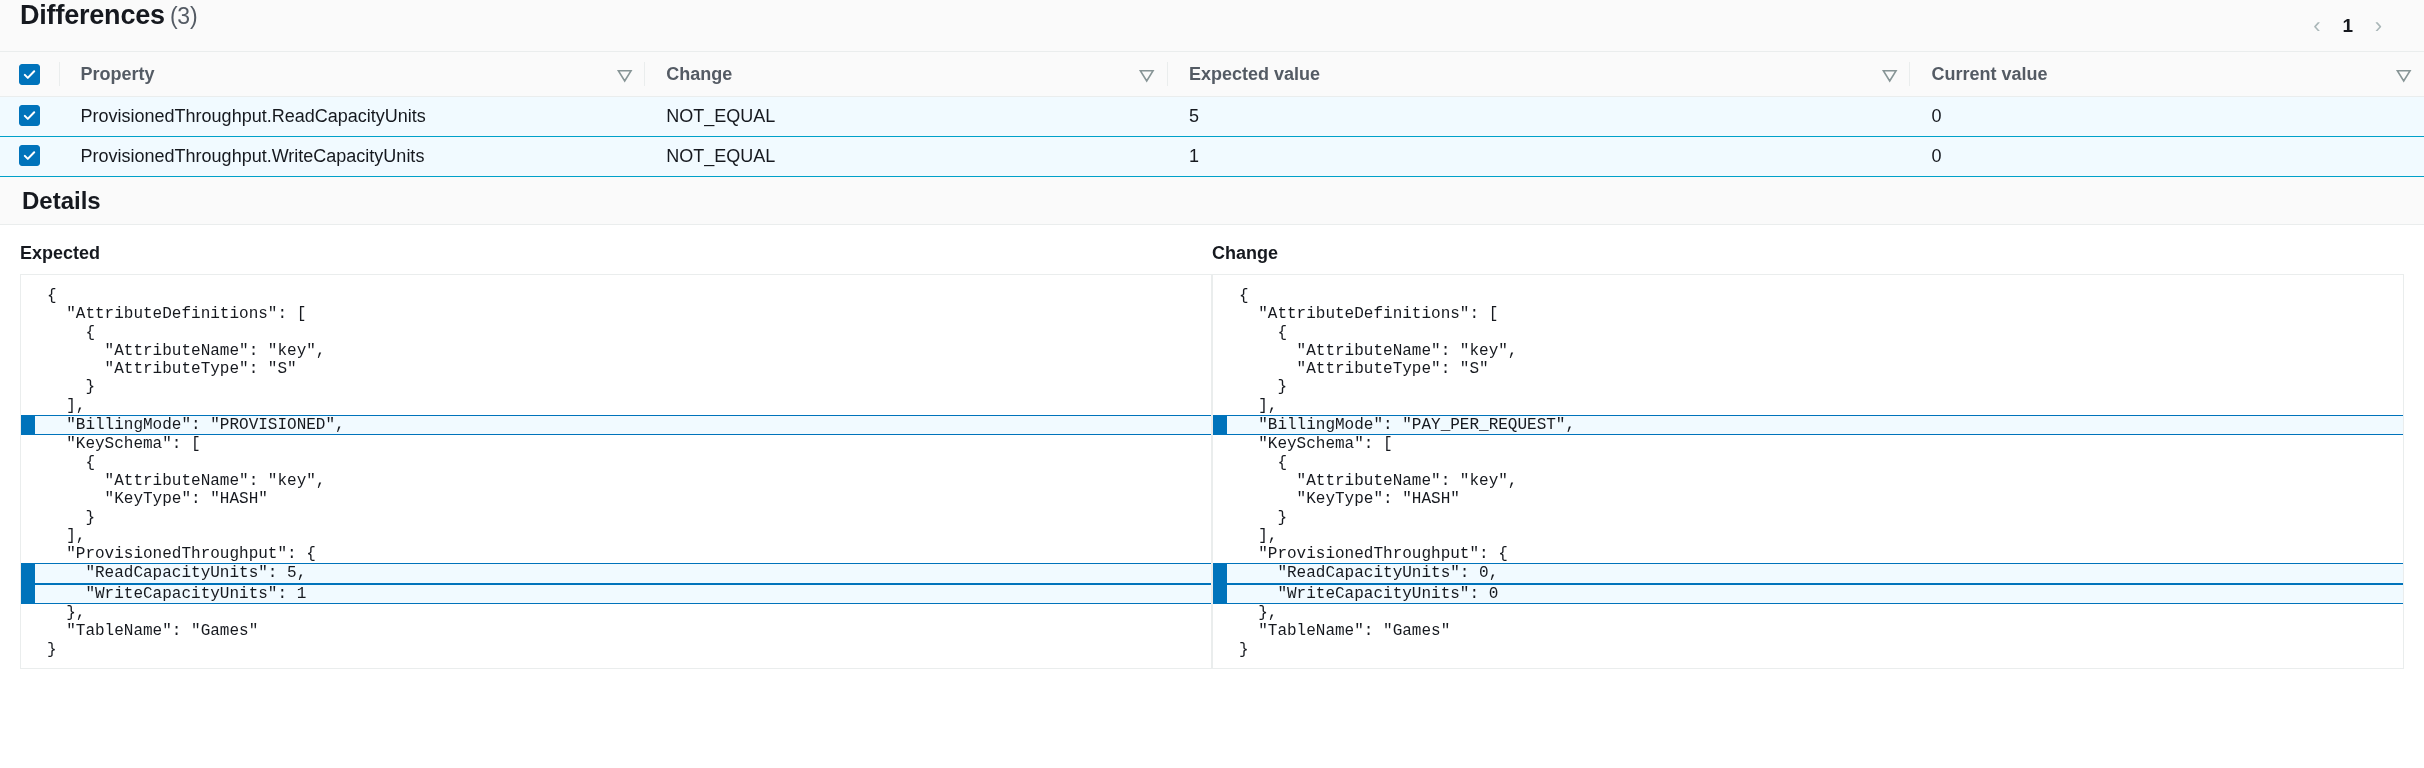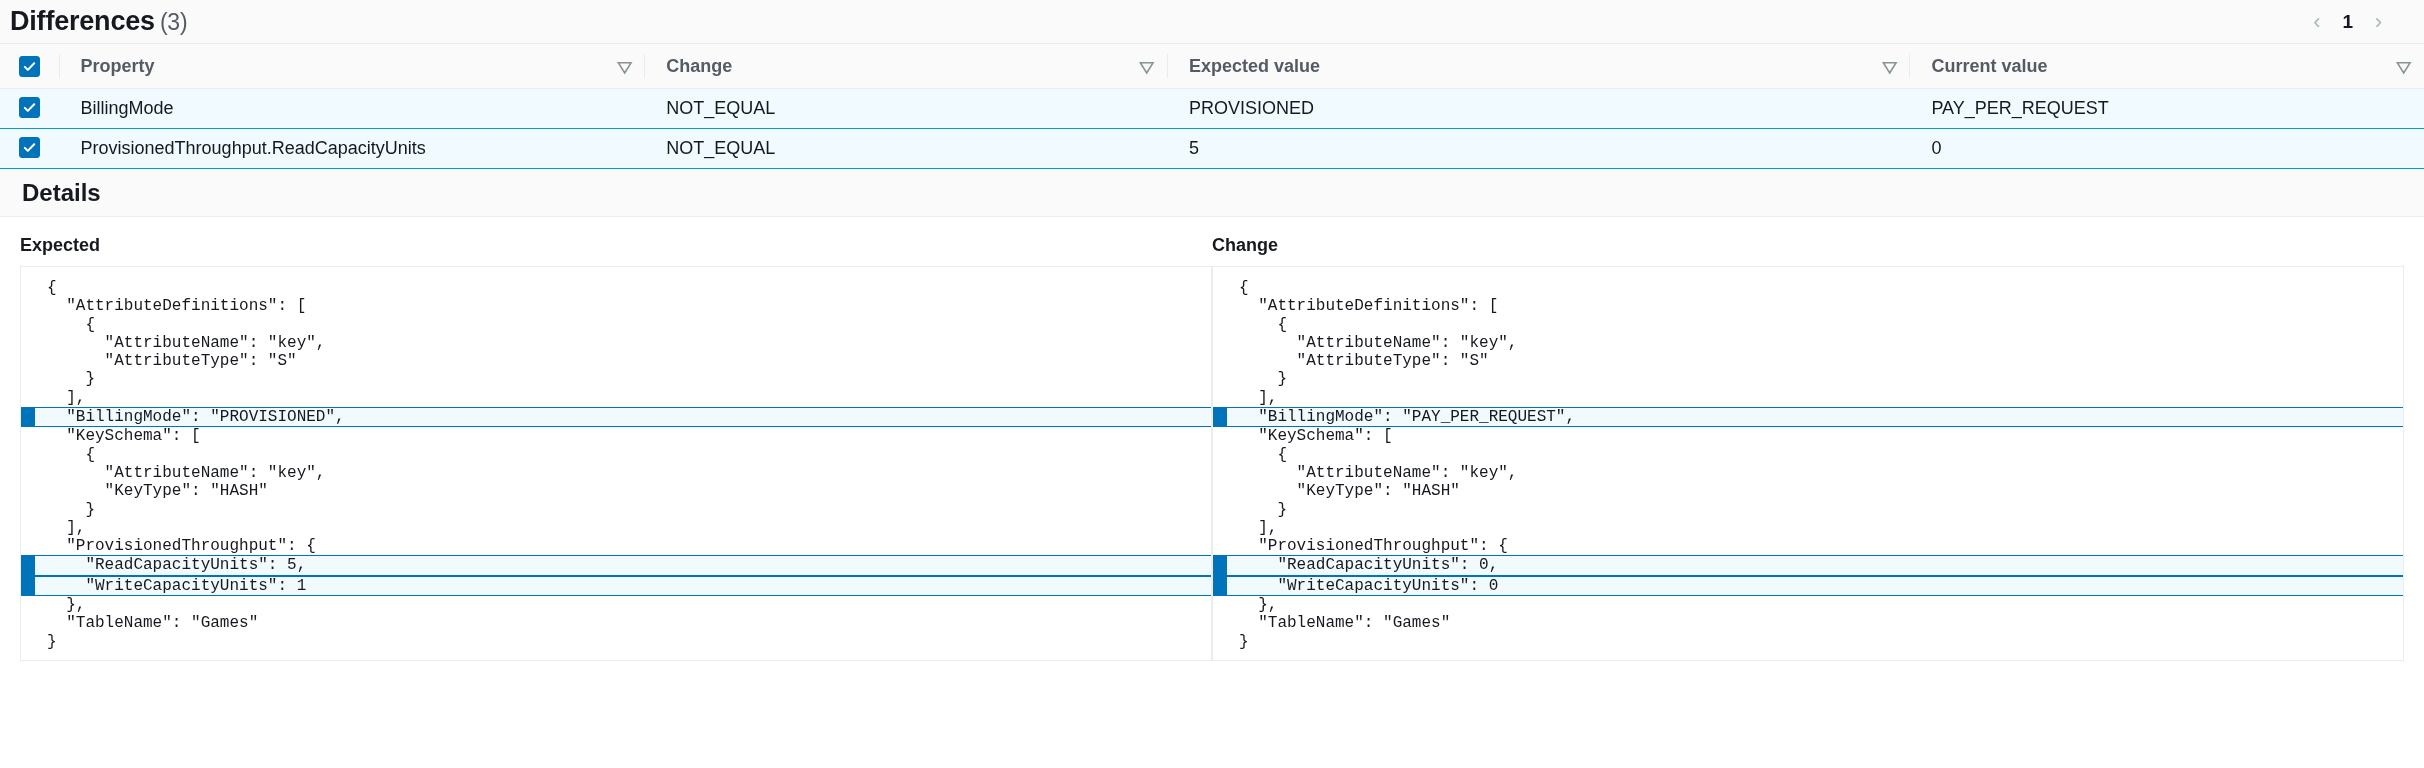--- a/index.html
+++ b/index.html
@@ -14,26 +14,25 @@
 
   .page {
     width: 2424px;
     height: 768px;
     position: relative;
     background: #ffffff;
   }
 
   
   .diff-header {
-    height: 44px;
+    height: 52px;
     background: #fafafa;
     display: flex;
-    align-items: center;
     justify-content: space-between;
-    padding: 0 24px 0 10px;
+    padding: 0 24px 0 20px;
     border-bottom: 1px solid #eaeded;
   }
   .diff-title {
     font-size: 27px;
     font-weight: bold;
     letter-spacing: -0.2px;
     color: #16191f;
   }
   .diff-count {
     font-size: 23px;
@@ -253,36 +252,36 @@
     </thead>
     <tbody>
       <tr>
         <td class="check-cell">
           <span class="cbx">
             <svg width="15" height="15" viewBox="0 0 16 16" aria-hidden="true">
                 <path d="M3 8.4 L6.2 11.6 L13 4.6" fill="none" stroke="#ffffff" stroke-width="2.2" stroke-linecap="round" stroke-linejoin="round"></path>
               </svg>
           </span>
         </td>
-        <td>BillingMode</td>
+        <td>ProvisionedThroughput.ReadCapacityUnits</td>
         <td class="link-txt">NOT_EQUAL</td>
-        <td>PROVISIONED</td>
-        <td>PAY_PER_REQUEST</td>
+        <td>5</td>
+        <td>0</td>
       </tr>
       <tr>
         <td class="check-cell">
           <span class="cbx">
             <svg width="15" height="15" viewBox="0 0 16 16" aria-hidden="true">
                 <path d="M3 8.4 L6.2 11.6 L13 4.6" fill="none" stroke="#ffffff" stroke-width="2.2" stroke-linecap="round" stroke-linejoin="round"></path>
               </svg>
           </span>
         </td>
-        <td>ProvisionedThroughput.ReadCapacityUnits</td>
+        <td>ProvisionedThroughput.WriteCapacityUnits</td>
         <td class="link-txt">NOT_EQUAL</td>
-        <td>5</td>
+        <td>1</td>
         <td>0</td>
       </tr>
     </tbody>
   </table>
 
   <div class="details-bar">
     <span class="details-title">Details</span>
   </div>
 
   <div class="panels">

